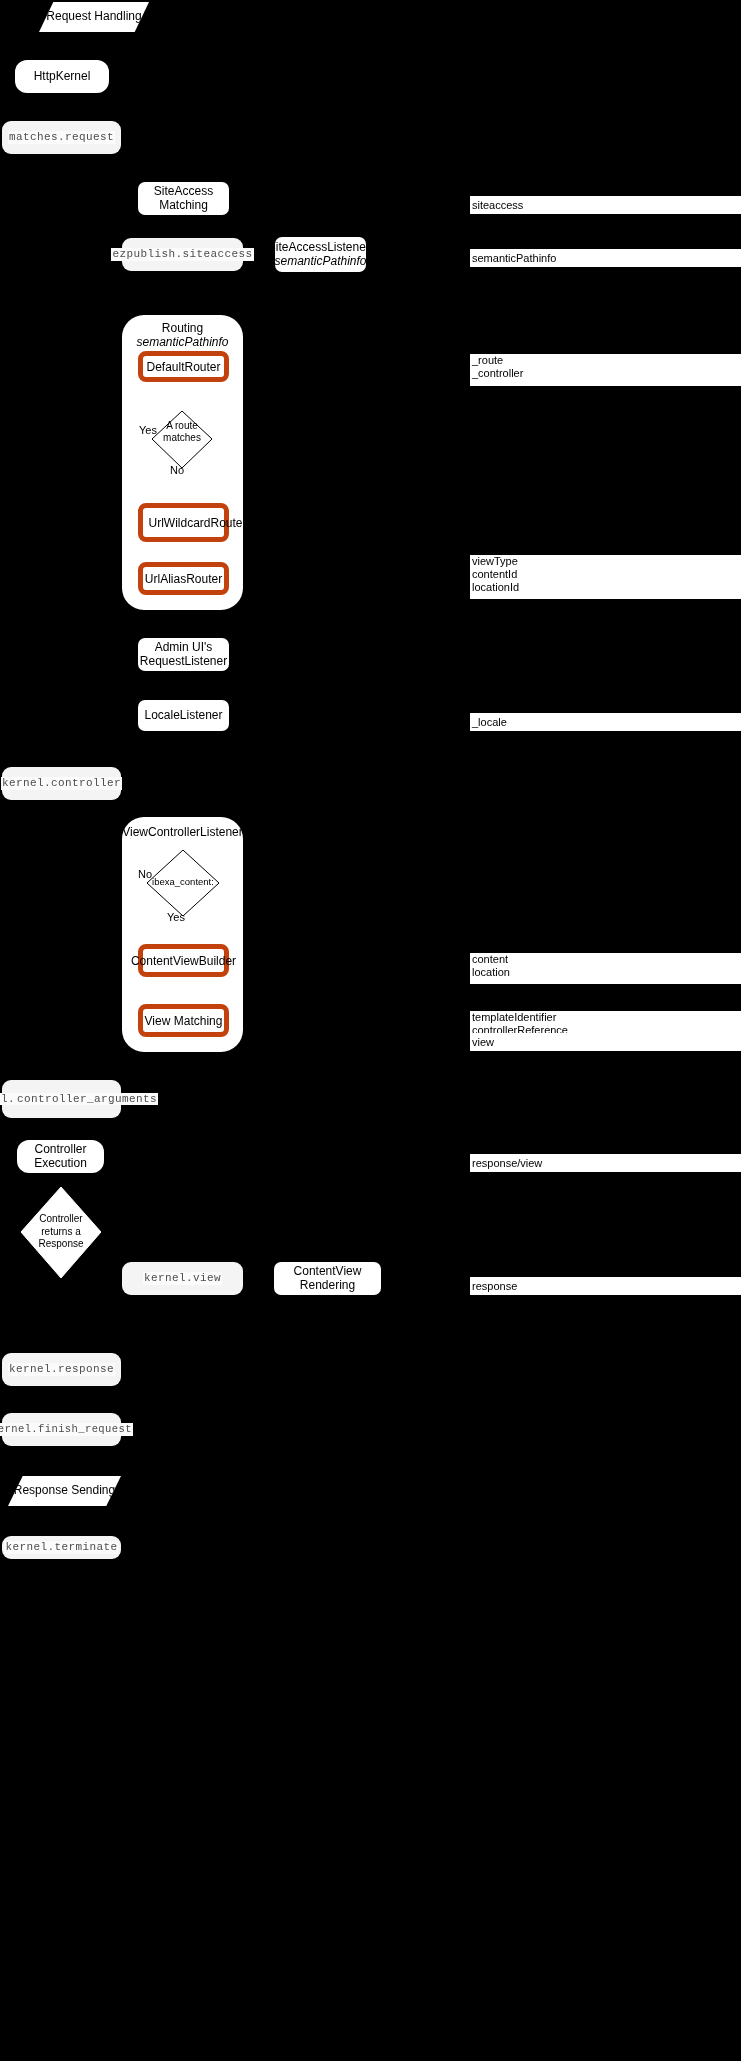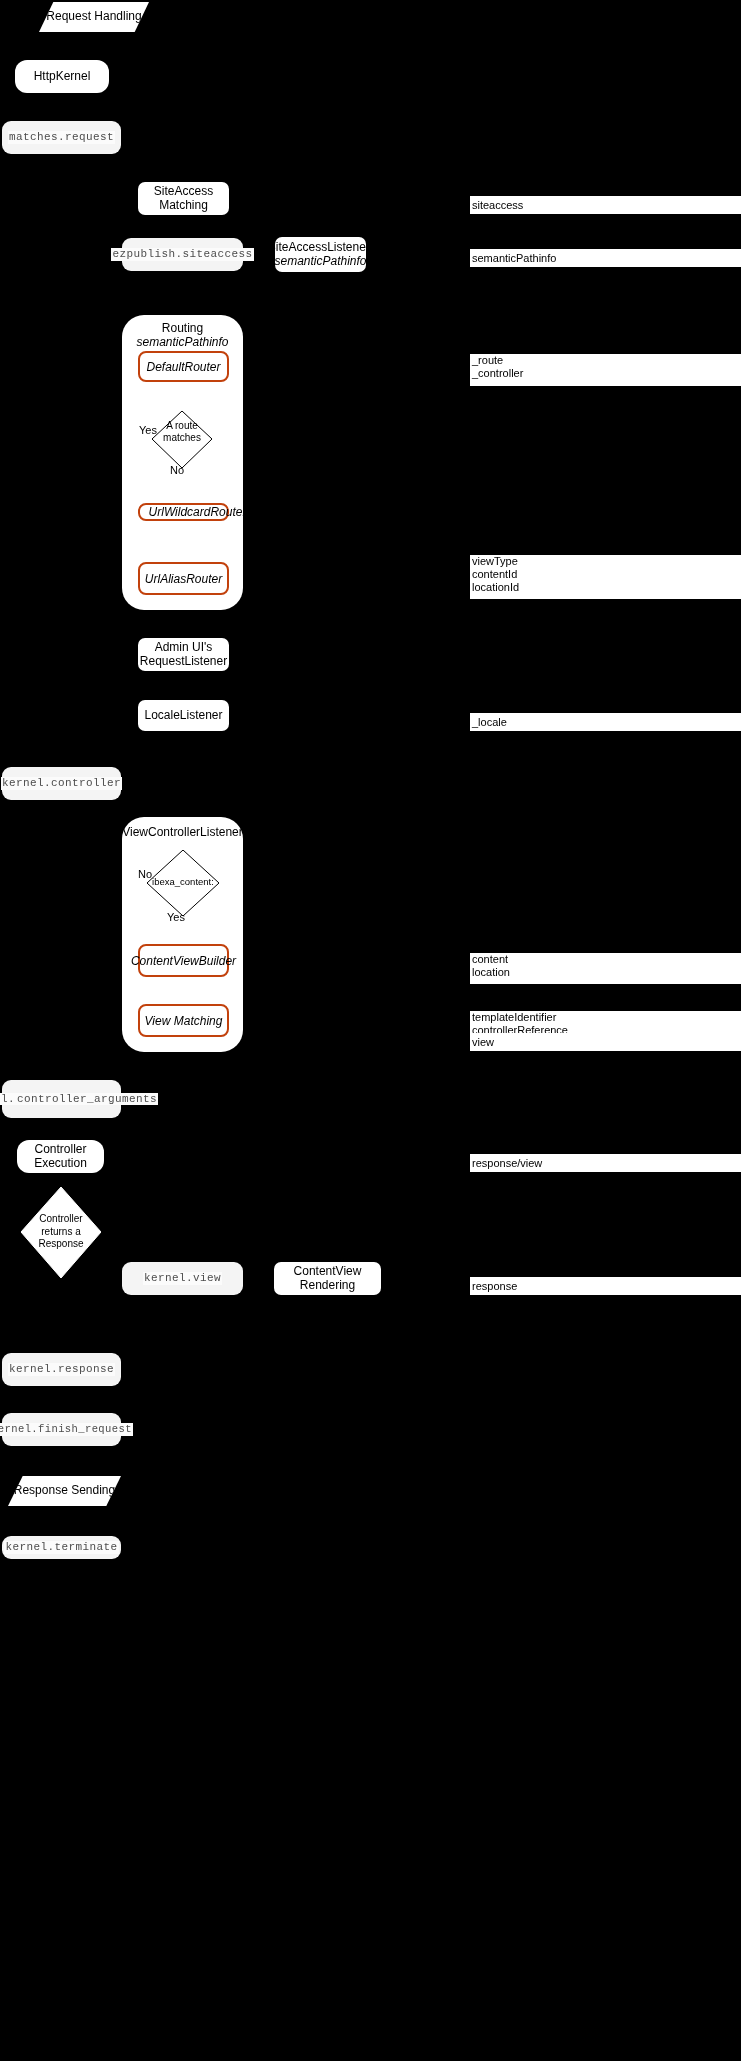--- a/index.html
+++ b/index.html
@@ -22,23 +22,23 @@
   .event span{background:#fbfbfb;padding:0 1px;}
   
   .para{background:#ffffff;font-size:12px;}
   
   .rail{background:#ffffff;border-radius:0;font-size:11px;justify-content:flex-start;
         text-align:left;padding-left:2px;line-height:1.18;}
   
   .group{position:absolute;background:#ffffff;border-radius:22px;}
   .group-title{position:absolute;width:100%;text-align:center;font-size:12px;line-height:1.15;}
   
-  .inner{position:absolute;box-sizing:border-box;background:#fff;border:2px solid #c2410c;
+  .inner{position:absolute;box-sizing:border-box;background:#fff;border:5px solid #c2410c;
          border-radius:8px;display:flex;align-items:center;justify-content:center;
-         text-align:center;font-size:12px;font-style:italic;}
+         text-align:center;font-size:12px;}
   .diamond-wrap{position:absolute;}
   .lbl{position:absolute;font-size:11px;background:transparent;}
   .ital{font-style:italic;}
   svg.edges{position:absolute;left:0;top:0;overflow:visible;}
 </style>
 </head>
 <body>
 
 <div class="stage">
 
@@ -118,21 +118,21 @@
       <span>matches</span>
     </div>
   </div>
   <div class="lbl" style="left:139px;top:424px;">
     <span>Yes</span>
   </div>
   <div class="lbl" style="left:170px;top:464px;">
     <span>No</span>
   </div>
 
-  <div class="inner" style="left:138px;top:503px;width:91px;height:18px;padding-left:28px;">
+  <div class="inner" style="left:138px;top:503px;width:91px;height:39px;padding-left:28px;">
     <span>UrlWildcardRouter</span>
   </div>
 
   <div class="inner" style="left:138px;top:562px;width:91px;height:33px;">
     <span>UrlAliasRouter</span>
   </div>
 
   <div class="node rail" style="left:470px;top:354px;width:275px;height:32px;flex-direction:column;align-items:flex-start;">
     <span>_route</span>
     <span>_controller</span>

